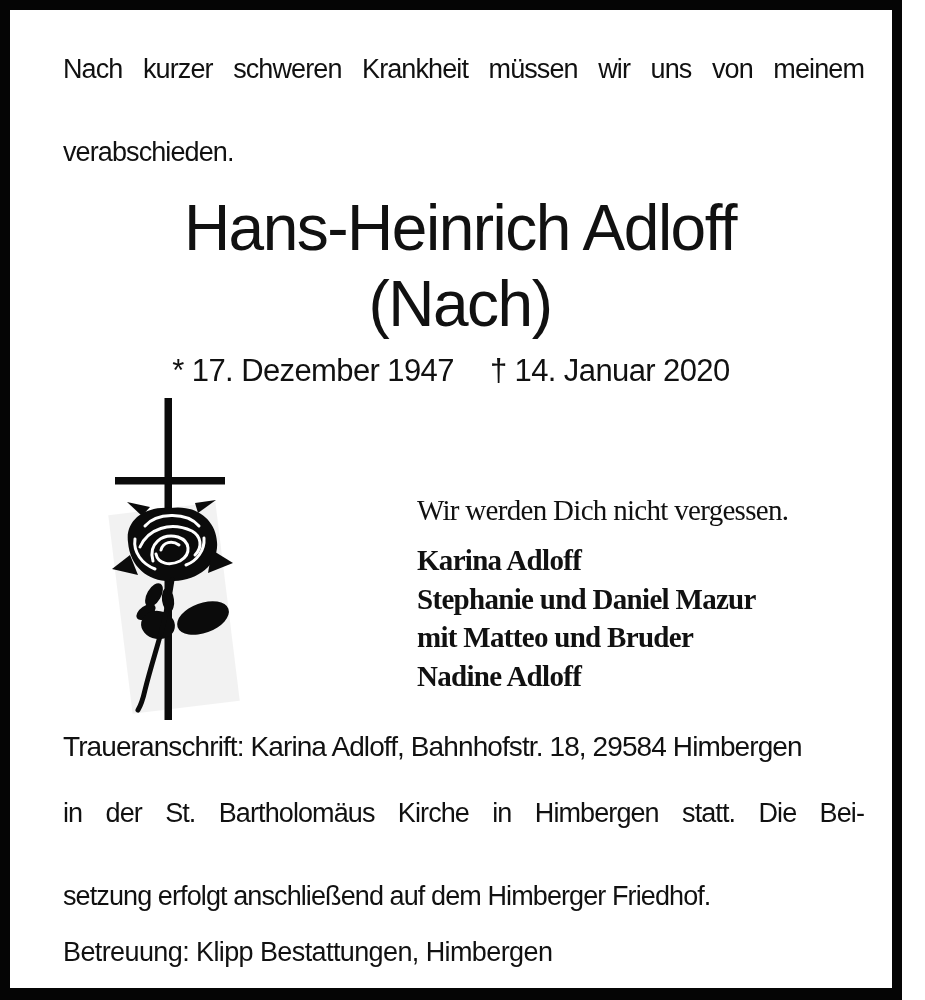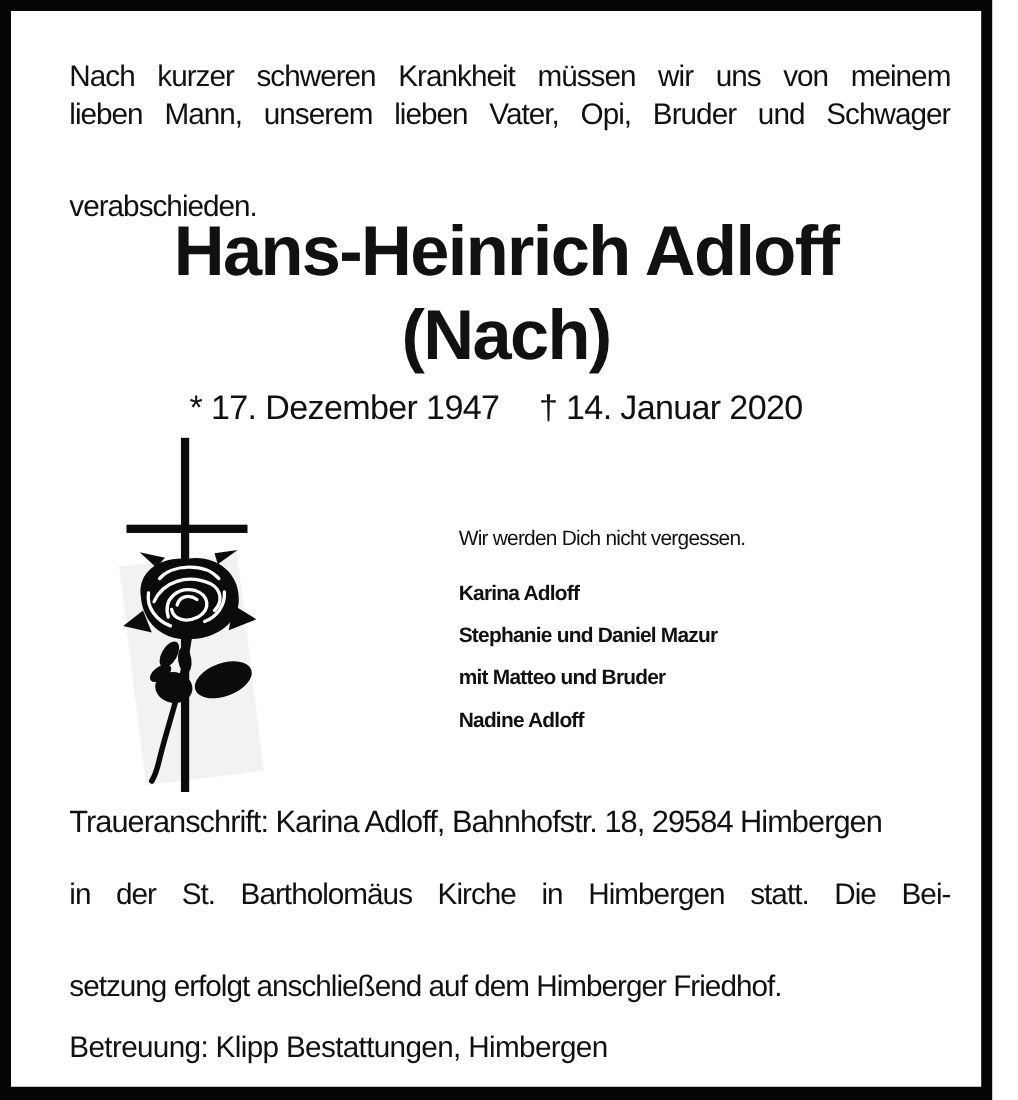--- a/index.html
+++ b/index.html
@@ -41,21 +41,21 @@
     margin-top: 48px;
   }
 
   
   .name-block {
     position: absolute;
     left: 18px;
     right: 0;
     top: 180px;
     text-align: center;
-    font-weight: 700;
+    font-weight: 400;
     font-size: 64px;
     line-height: 76px;
     letter-spacing: -1.5px;
   }
 
   
   .dates {
     position: absolute;
     left: 0;
     right: 0;
@@ -73,23 +73,24 @@
     left: 90px;
     top: 382px;
     width: 140px;
     height: 332px;
   }
 
   
   .farewell {
     position: absolute;
     left: 407px;
-    top: 462px;
-    font-size: 19px;
+    top: 482px;
+    font-size: 29px;
     letter-spacing: -0.7px;
+    font-family: Liberation Serif, serif;
   }
   .farewell .message {
     line-height: 36px;
     margin-bottom: 13px;
   }
   .mourner {
     font-weight: 700;
     line-height: 38.5px;
   }
 
@@ -125,21 +126,20 @@
     line-height: 34px;
   }
 </style>
 </head>
 <body>
 
 <div class="page">
 
   <div class="intro">
     <div class="jline">Nach kurzer schweren Krankheit müssen wir uns von meinem</div>
-    <div class="jline">lieben Mann, unserem lieben Vater, Opi, Bruder und Schwager</div>
     <div class="jline last">verabschieden.</div>
   </div>
 
   <div class="name-block">
     <div>Hans-Heinrich Adloff</div>
     <div>(Nach)</div>
   </div>
 
   <div class="dates">
     <span>* 17. Dezember 1947</span>

